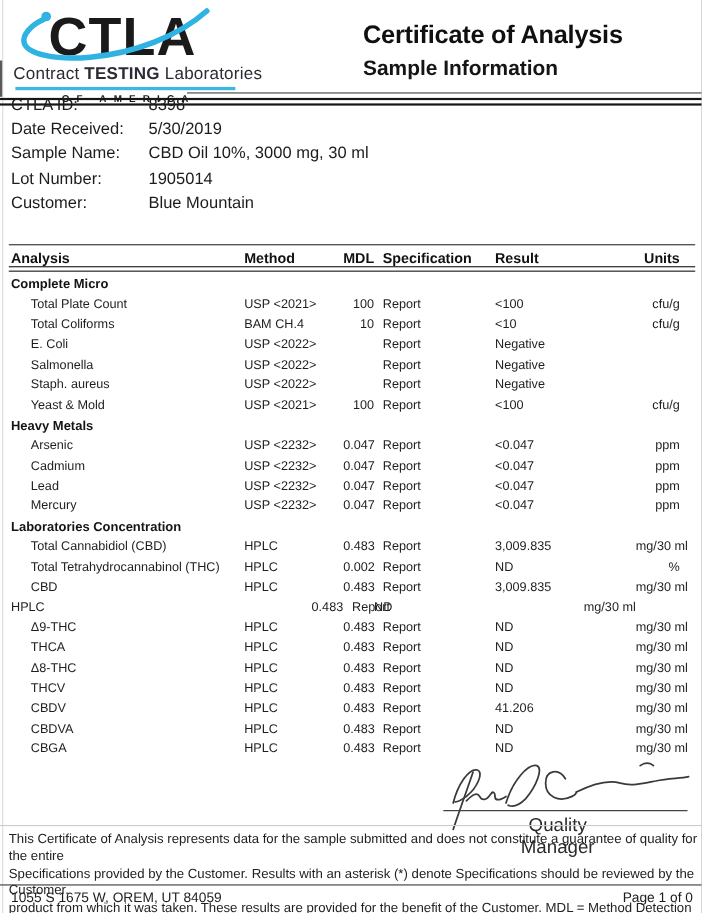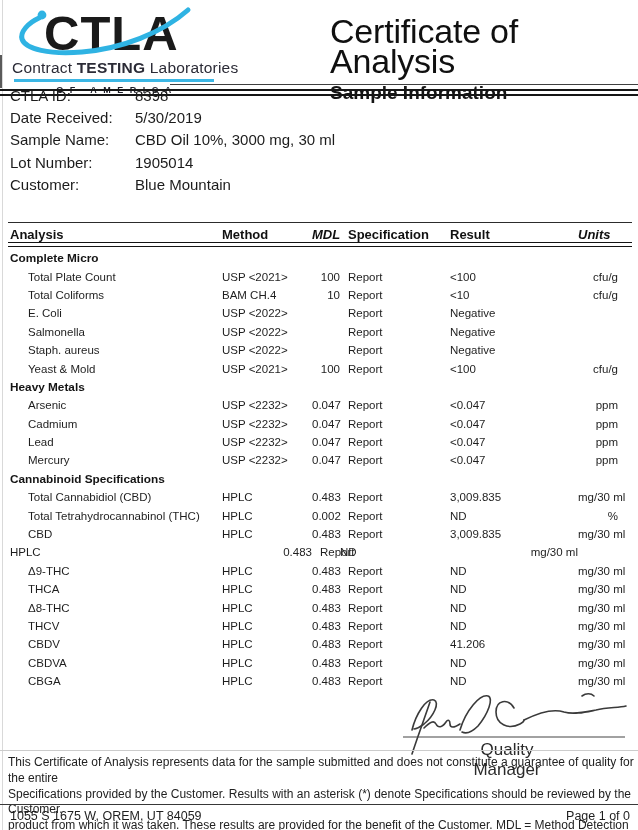--- a/index.html
+++ b/index.html
@@ -15,38 +15,38 @@
   
   .logo{position:absolute;left:12px;top:6px;width:204px;}
   .logo svg{display:block;}
   .logo-line1{font-size:15.5px;color:#2b2b36;text-align:center;letter-spacing:.2px;margin-top:1px;white-space:nowrap;}
   .logo-line1 b{font-weight:bold;}
   .logo-rule{height:2.5px;background:#3cb7e5;margin:2px 2px 0 2px;}
   .logo-line2{font-size:9px;font-weight:bold;color:#1d1d28;text-align:center;letter-spacing:6.5px;margin-top:3px;padding-left:6px;}
 
   
   .title-block{position:absolute;left:330px;top:16px;}
-  .doc-title{font-size:34px;font-weight:normal;color:#101010;letter-spacing:-.2px;line-height:30px;margin:0;}
+  .doc-title{font-size:23px;font-weight:bold;color:#101010;letter-spacing:-.2px;line-height:30px;margin:0;}
   .doc-subtitle{font-size:19px;font-weight:bold;color:#151515;margin-top:6px;}
 
   
   .hdr-thin-line{position:absolute;left:170px;top:84px;width:468px;height:1px;background:#3f3f3f;}
   .hdr-double-line{position:absolute;left:0;top:89px;width:638px;height:3px;border-top:2px solid #161616;border-bottom:2px solid #161616;}
 
   
   .sample-info{position:absolute;left:10px;top:84px;}
   .si-row{display:flex;height:22.3px;align-items:center;font-size:15px;}
   .si-label{width:125px;color:#1c1c1c;}
   .si-value{color:#1c1c1c;white-space:nowrap;}
 
   
   .tbl-top-line{position:absolute;left:8px;top:222px;width:624px;height:1px;background:#2c2c2c;}
   .tbl-header{position:absolute;left:10px;top:227px;width:608px;display:grid;
     grid-template-columns:212px 90px 28px 110px 128px 40px;font-size:13px;font-weight:bold;color:#111;}
-  .tbl-header .c-mdl,.tbl-header .c-units{text-align:left;font-style:italic;}
+  .tbl-header .c-mdl,.tbl-header .c-units{text-align:right;}
   .tbl-header .c-spec{padding-left:8px;}
   .tbl-dbl-line{position:absolute;left:8px;top:242px;width:624px;height:2.5px;border-top:1.8px solid #141414;border-bottom:1.8px solid #141414;}
   .tbl-body{position:absolute;left:10px;top:249px;width:608px;}
   .trow{display:grid;grid-template-columns:212px 90px 28px 110px 128px 40px;height:18.4px;align-items:center;font-size:11.5px;color:#1e1e1e;}
   .trow .cell{white-space:nowrap;overflow:visible;}
   .trow .c-analysis.indent{padding-left:18px;}
   .trow .c-mdl{text-align:right;}
   .trow .c-spec{padding-left:8px;}
   .trow .c-units{text-align:right;}
   .trow.section .c-analysis{font-weight:bold;font-size:11.8px;color:#141414;}
@@ -203,21 +203,21 @@
       </div>
       <div class="trow">
         <div class="cell c-analysis indent">Mercury</div>
         <div class="cell c-method">USP &lt;2232&gt;</div>
         <div class="cell c-mdl">0.047</div>
         <div class="cell c-spec">Report</div>
         <div class="cell c-result">&lt;0.047</div>
         <div class="cell c-units">ppm</div>
       </div>
       <div class="trow section">
-        <div class="cell c-analysis">Cannabinoid Specifications</div>
+        <div class="cell c-analysis">Laboratories Concentration</div>
       </div>
       <div class="trow">
         <div class="cell c-analysis indent">Total Cannabidiol (CBD)</div>
         <div class="cell c-method">HPLC</div>
         <div class="cell c-mdl">0.483</div>
         <div class="cell c-spec">Report</div>
         <div class="cell c-result">3,009.835</div>
         <div class="cell c-units">mg/30 ml</div>
       </div>
       <div class="trow">

